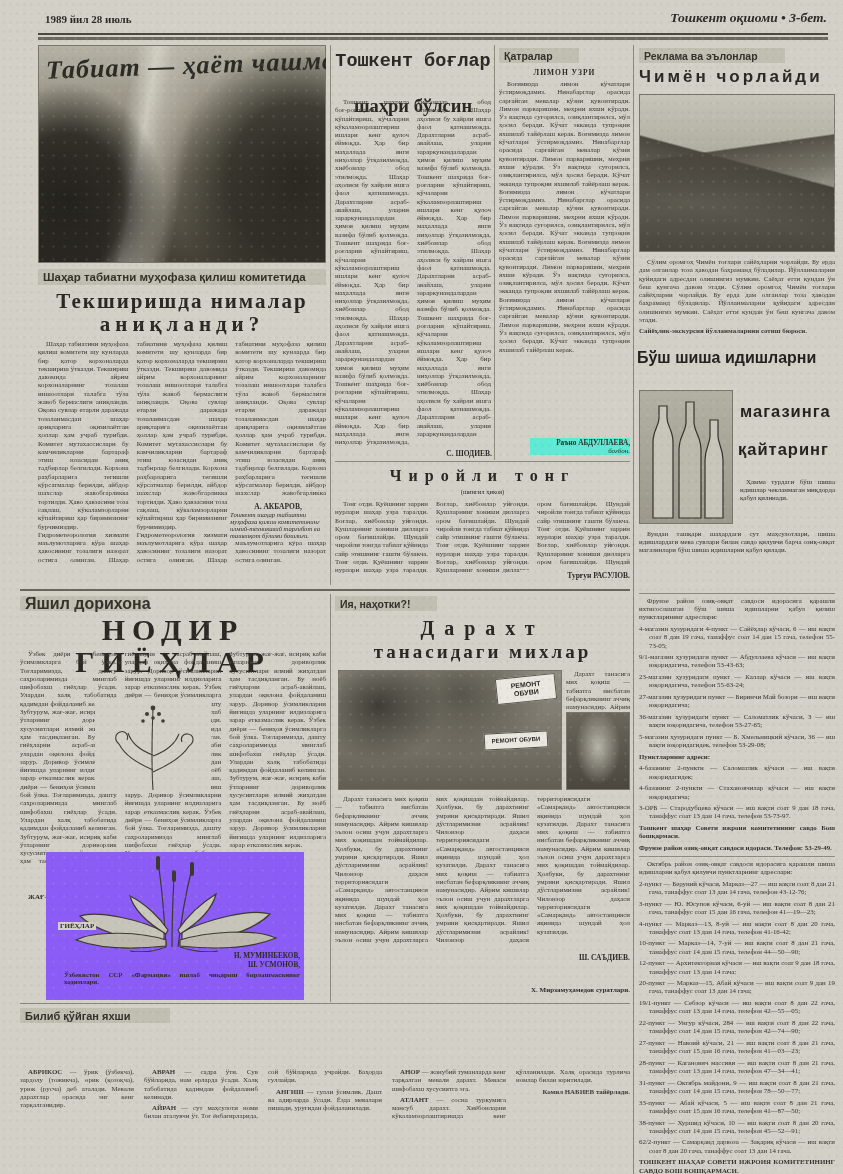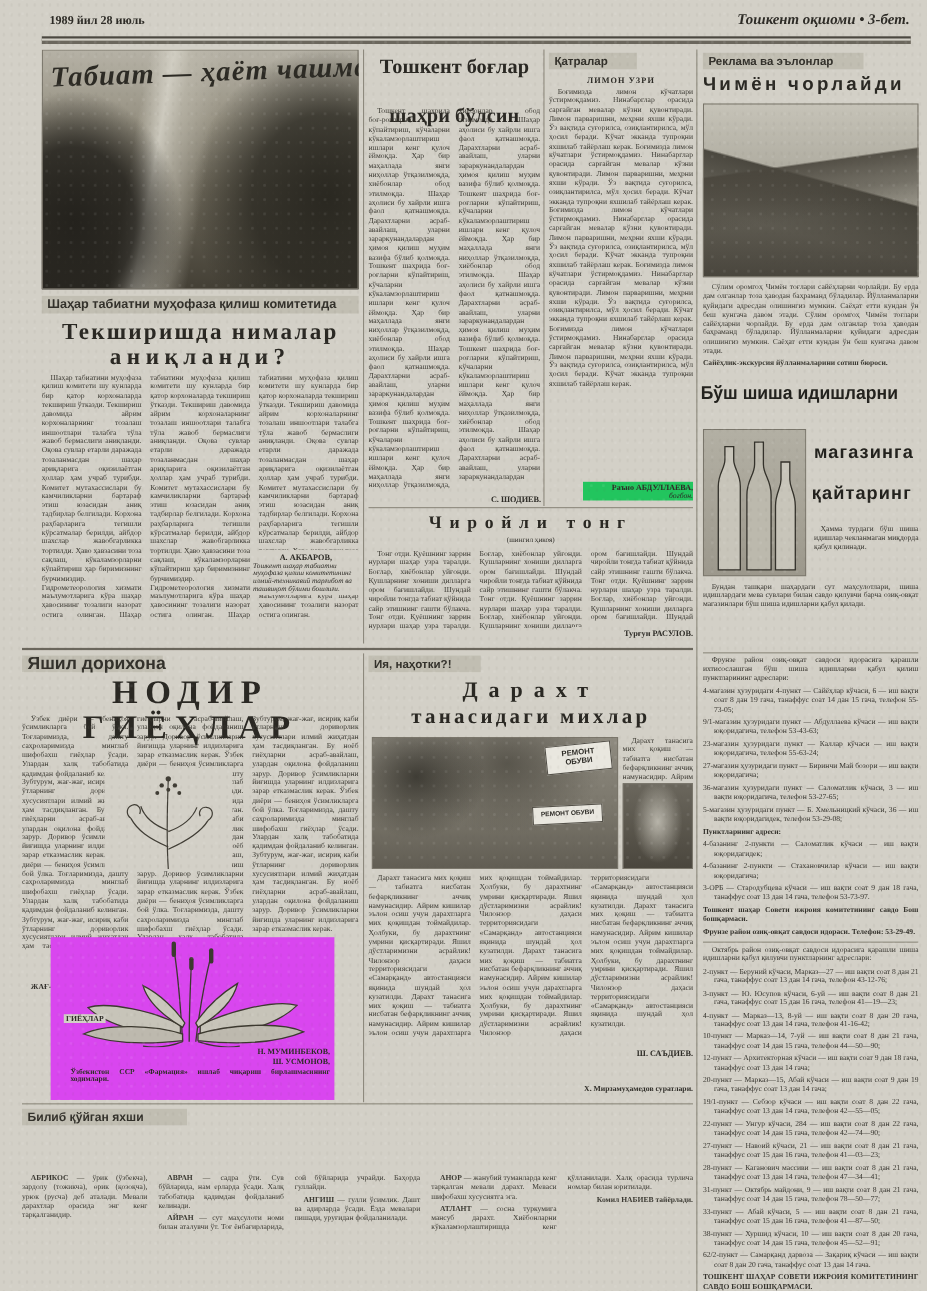--- a/index.html
+++ b/index.html
@@ -59,35 +59,35 @@
   <div class="abs bodytxt cols3" style="left:38px;top:340px;width:288px;height:245px;">
     <p>Шаҳар табиатини муҳофаза қилиш комитети шу кунларда бир қатор корхоналарда текшириш ўтказди. Текшириш давомида айрим корхоналарнинг тозалаш иншоотлари талабга тўла жавоб бермаслиги аниқланди. Оқова сувлар етарли даражада тозаланмасдан шаҳар ариқларига оқизилаётган ҳоллар ҳам учраб турибди. Комитет мутахассислари бу камчиликларни бартараф этиш юзасидан аниқ тадбирлар белгилади. Корхона раҳбарларига тегишли кўрсатмалар берилди, айбдор шахслар жавобгарликка тортилди. Ҳаво ҳавзасини тоза сақлаш, кўкаламзорларни кўпайтириш ҳар биримизнинг бурчимиздир. Гидрометеорология хизмати маълумотларига кўра шаҳар ҳавосининг тозалиги назорат остига олинган.  Шаҳар табиатини муҳофаза қилиш комитети шу кунларда бир қатор корхоналарда текшириш ўтказди. Текшириш давомида айрим корхоналарнинг тозалаш иншоотлари талабга тўла жавоб бермаслиги аниқланди. Оқова сувлар етарли даражада тозаланмасдан шаҳар ариқларига оқизилаётган ҳоллар ҳам учраб турибди. Комитет мутахассислари бу камчиликларни бартараф этиш юзасидан аниқ тадбирлар белгилади. Корхона раҳбарларига тегишли кўрсатмалар берилди, айбдор шахслар жавобгарликка тортилди. Ҳаво ҳавзасини тоза сақлаш, кўкаламзорларни кўпайтириш ҳар биримизнинг бурчимиздир. Гидрометеорология хизмати маълумотларига кўра шаҳар ҳавосининг тозалиги назорат остига олинган.  Шаҳар табиатини муҳофаза қилиш комитети шу кунларда бир қатор корхоналарда текшириш ўтказди. Текшириш давомида айрим корхоналарнинг тозалаш иншоотлари талабга тўла жавоб бермаслиги аниқланди. Оқова сувлар етарли даражада тозаланмасдан шаҳар ариқларига оқизилаётган ҳоллар ҳам учраб турибди. Комитет мутахассислари бу камчиликларни бартараф этиш юзасидан аниқ тадбирлар белгилади. Корхона раҳбарларига тегишли кўрсатмалар берилди, айбдор шахслар жавобгарликка тортилди. Ҳаво ҳавзасини тоза сақлаш, кўкаламзорларни кўпайтириш ҳар биримизнинг бурчимиздир. Гидрометеорология хизмати маълумотларига кўра шаҳар ҳавосининг тозалиги назорат остига олинган. </p>
   </div>
   <div class="abs" style="left:228px;top:500px;width:96px;background:#d3d0c7;padding:2px;">
     <div style="font-weight:bold;font-size:7.5px;text-align:center;">А. АКБАРОВ,</div>
     <div class="byrole">Тошкент шаҳар табиатни муҳофаза қилиш комитетининг илмий-техникавий тарғибот ва ташвиқот бўлими бошлиғи.</div>
   </div>
 
   <div class="rule-v" style="left:330px;top:45px;height:540px;"></div>
 
-  <div class="abs hl" style="left:335px;top:52px;width:156px;font-size:18.5px;">Тошкент боғлар</div>
+  <div class="abs hl" style="left:335px;top:52px;width:156px;font-size:18.5px;font-family:Liberation Mono, monospace;">Тошкент боғлар</div>
   <div class="abs hl" style="left:335px;top:73px;width:156px;font-size:18.5px;margin-top:24px;">шаҳри бўлсин</div>
   <div class="abs bodytxt cols2" style="left:335px;top:98px;width:156px;height:350px;">
     <p>Тошкент шаҳрида боғ-роғларни кўпайтириш, кўчаларни кўкаламзорлаштириш ишлари кенг қулоч ёймоқда. Ҳар бир маҳаллада янги ниҳоллар ўтқазилмоқда, хиёбонлар обод этилмоқда. Шаҳар аҳолиси бу хайрли ишга фаол қатнашмоқда. Дарахтларни асраб-авайлаш, уларни зараркунандалардан ҳимоя қилиш муҳим вазифа бўлиб қолмоқда.  Тошкент шаҳрида боғ-роғларни кўпайтириш, кўчаларни кўкаламзорлаштириш ишлари кенг қулоч ёймоқда. Ҳар бир маҳаллада янги ниҳоллар ўтқазилмоқда, хиёбонлар обод этилмоқда. Шаҳар аҳолиси бу хайрли ишга фаол қатнашмоқда. Дарахтларни асраб-авайлаш, уларни зараркунандалардан ҳимоя қилиш муҳим вазифа бўлиб қолмоқда.  Тошкент шаҳрида боғ-роғларни кўпайтириш, кўчаларни кўкаламзорлаштириш ишлари кенг қулоч ёймоқда. Ҳар бир маҳаллада янги ниҳоллар ўтқазилмоқда, хиёбонлар обод этилмоқда. Шаҳар аҳолиси бу хайрли ишга фаол қатнашмоқда. Дарахтларни асраб-авайлаш, уларни зараркунандалардан ҳимоя қилиш муҳим вазифа бўлиб қолмоқда.  Тошкент шаҳрида боғ-роғларни кўпайтириш, кўчаларни кўкаламзорлаштириш ишлари кенг қулоч ёймоқда. Ҳар бир маҳаллада янги ниҳоллар ўтқазилмоқда, хиёбонлар обод этилмоқда. Шаҳар аҳолиси бу хайрли ишга фаол қатнашмоқда. Дарахтларни асраб-авайлаш, уларни зараркунандалардан ҳимоя қилиш муҳим вазифа бўлиб қолмоқда.  Тошкент шаҳрида боғ-роғларни кўпайтириш, кўчаларни кўкаламзорлаштириш ишлари кенг қулоч ёймоқда. Ҳар бир маҳаллада янги ниҳоллар ўтқазилмоқда, хиёбонлар обод этилмоқда. Шаҳар аҳолиси бу хайрли ишга фаол қатнашмоқда. Дарахтларни асраб-авайлаш, уларни зараркунандалардан ҳимоя қилиш муҳим вазифа бўлиб қолмоқда. </p>
   </div>
   <div class="abs byline" style="left:390px;top:448px;width:100px;">С. ШОДИЕВ.</div>
 
   <div class="rule-v" style="left:494px;top:45px;height:415px;"></div>
 
   <div class="abs kicker" style="left:499px;top:48px;width:70px;height:15px;font-size:10.5px;">Қатралар</div>
   <div class="abs" style="left:499px;top:68px;width:131px;font-size:7.5px;font-weight:bold;text-align:center;letter-spacing:1px;">ЛИМОН УЗРИ</div>
   <div class="abs bodytxt" style="left:499px;top:80px;width:131px;height:355px;">
     <p>Боғимизда лимон кўчатлари ўстирмоқдамиз. Нинабарглар орасида сарғайган мевалар кўзни қувонтиради. Лимон парваришни, меҳрни яхши кўради. Ўз вақтида суғорилса, озиқлантирилса, мўл ҳосил беради. Кўчат экканда тупроқни яхшилаб тайёрлаш керак.  Боғимизда лимон кўчатлари ўстирмоқдамиз. Нинабарглар орасида сарғайган мевалар кўзни қувонтиради. Лимон парваришни, меҳрни яхши кўради. Ўз вақтида суғорилса, озиқлантирилса, мўл ҳосил беради. Кўчат экканда тупроқни яхшилаб тайёрлаш керак.  Боғимизда лимон кўчатлари ўстирмоқдамиз. Нинабарглар орасида сарғайган мевалар кўзни қувонтиради. Лимон парваришни, меҳрни яхши кўради. Ўз вақтида суғорилса, озиқлантирилса, мўл ҳосил беради. Кўчат экканда тупроқни яхшилаб тайёрлаш керак.  Боғимизда лимон кўчатлари ўстирмоқдамиз. Нинабарглар орасида сарғайган мевалар кўзни қувонтиради. Лимон парваришни, меҳрни яхши кўради. Ўз вақтида суғорилса, озиқлантирилса, мўл ҳосил беради. Кўчат экканда тупроқни яхшилаб тайёрлаш керак.  Боғимизда лимон кўчатлари ўстирмоқдамиз. Нинабарглар орасида сарғайган мевалар кўзни қувонтиради. Лимон парваришни, меҳрни яхши кўради. Ўз вақтида суғорилса, озиқлантирилса, мўл ҳосил беради. Кўчат экканда тупроқни яхшилаб тайёрлаш керак. </p>
   </div>
-  <div class="abs" style="left:530px;top:438px;width:100px;background:#22c55e;">
+  <div class="abs" style="left:530px;top:438px;width:100px;background:#5eead4;">
     <div style="font-weight:bold;font-size:7.3px;text-align:right;">Раъно АБДУЛЛАЕВА,</div>
     <div style="font-style:italic;font-size:7px;text-align:right;">боғбон.</div>
   </div>
 
   <div class="rule-h" style="left:335px;top:461px;width:295px;"></div>
 
   <div class="abs hl" style="left:335px;top:468px;width:295px;font-size:16px;font-weight:bold;letter-spacing:7px;">Чиройли тонг</div>
   <div class="abs" style="left:335px;top:488px;width:295px;font-size:6.6px;text-align:center;">(шингил ҳикоя)</div>
   <div class="abs bodytxt cols3" style="left:335px;top:500px;width:295px;height:78px;">
     <p>Тонг отди. Қуёшнинг заррин нурлари шаҳар узра таралди. Боғлар, хиёбонлар уйғонди. Қушларнинг хониши дилларга ором бағишлайди. Шундай чиройли тонгда табиат қўйнида сайр этишнинг гашти бўлакча.  Тонг отди. Қуёшнинг заррин нурлари шаҳар узра таралди. Боғлар, хиёбонлар уйғонди. Қушларнинг хониши дилларга ором бағишлайди. Шундай чиройли тонгда табиат қўйнида сайр этишнинг гашти бўлакча.  Тонг отди. Қуёшнинг заррин нурлари шаҳар узра таралди. Боғлар, хиёбонлар уйғонди. Қушларнинг хониши дилларга ором бағишлайди. Шундай чиройли тонгда табиат қўйнида сайр этишнинг гашти бўлакча.  Тонг отди. Қуёшнинг заррин нурлари шаҳар узра таралди. Боғлар, хиёбонлар уйғонди. Қушларнинг хониши дилларга ором бағишлайди. Шундай чиройли тонгда табиат қўйнида сайр этишнинг гашти бўлакча. </p>
@@ -118,21 +118,21 @@
           <circle cx="52" cy="14" r="2"></circle>
           <circle cx="64" cy="14" r="2"></circle>
         <circle cx="48" cy="21" r="1.8"></circle>
           <circle cx="68" cy="21" r="1.8"></circle>
           <circle cx="58" cy="18" r="1.8"></circle>
       </g>
     </svg>
   </div>
   <div class="abs" style="left:26px;top:893px;font-size:7px;font-weight:bold;background:#d3d0c7;padding:0 2px;">ЖАҒ-ЖАҒ</div>
 
-  <div class="abs" style="left:46px;top:852px;width:258px;height:148px;background:#d946ef;">
+  <div class="abs" style="left:46px;top:852px;width:258px;height:148px;background:#8b5cf6;">
     <svg width="258" height="100" viewBox="0 0 258 100">
       <g stroke="#3c392f" stroke-width="1.2" fill="none">
         <path d="M120 95 C118 60 116 35 112 10"></path>
           <path d="M132 95 C136 60 140 40 146 16"></path>
         <path d="M126 95 C126 65 127 45 128 24"></path>
         <path d="M118 92 C80 88 48 78 34 64 C52 58 96 68 118 80 Z" fill="#c7c4b9"></path>
         <path d="M120 94 C84 98 52 96 30 88 C50 78 96 80 120 88 Z" fill="#bdb9ae"></path>
         <path d="M136 92 C176 88 208 78 224 62 C204 56 160 68 136 80 Z" fill="#c7c4b9"></path>
         <path d="M134 94 C172 98 206 96 230 86 C208 76 160 80 134 88 Z" fill="#bdb9ae"></path>
         <path d="M120 82 C100 70 88 58 84 44 C100 52 114 66 122 78 Z" fill="#cac7bc"></path>

